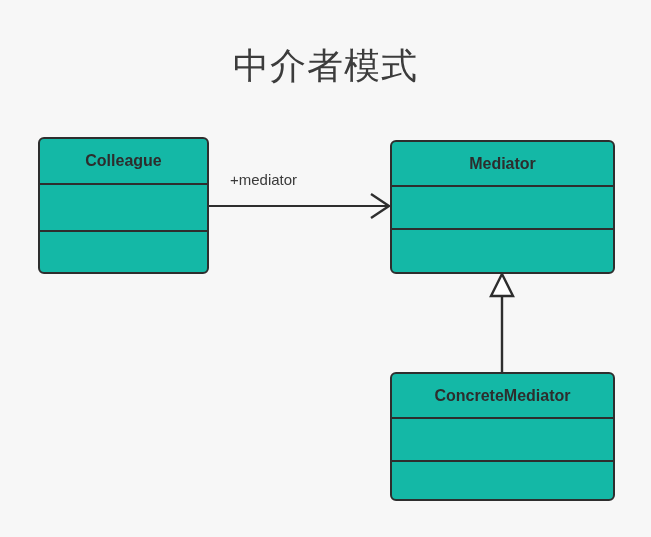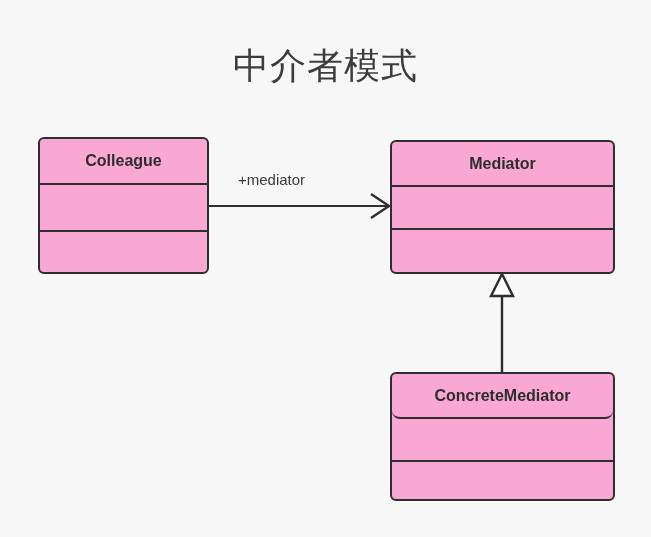--- a/index.html
+++ b/index.html
@@ -32,21 +32,21 @@
     color: #3c3c3c;
     font-family: "DejaVu Sans", "Liberation Sans", sans-serif;
     font-weight: 400;
     letter-spacing: 1px;
     line-height: 36px;
     white-space: nowrap;
   }
   .uml-class {
     position: absolute;
     box-sizing: border-box;
-    background: #f9a8d4;
+    background: #14b8a6;
     border: 2.4px solid #2e2e2e;
     border-radius: 6px;
     overflow: hidden;
   }
   .uml-class .class-name {
     display: flex;
     align-items: center;
     justify-content: center;
     font-weight: bold;
     font-size: 16px;
@@ -86,33 +86,33 @@
   #class-mediator .class-name { height: 45px; }
   #class-mediator .class-attrs { height: 43px; }
   #class-mediator .class-ops  { height: 41px; }
 
   #class-concrete-mediator {
     left: 390px;
     top: 372px;
     width: 225px;
     height: 129px;
   }
-  #class-concrete-mediator .class-name { height: 45px; border-radius: 8px; }
+  #class-concrete-mediator .class-name { height: 45px; }
   #class-concrete-mediator .class-attrs { height: 43px; }
   #class-concrete-mediator .class-ops  { height: 36px; }
 
   .edge-label {
     position: absolute;
     font-size: 15px;
     color: #3a3a3a;
     font-family: "Liberation Sans", sans-serif;
     white-space: nowrap;
   }
   #label-mediator-role {
-    left: 238px;
+    left: 230px;
     top: 171px;
   }
   svg.connectors {
     position: absolute;
     left: 0;
     top: 0;
     width: 651px;
     height: 537px;
     pointer-events: none;
   }

